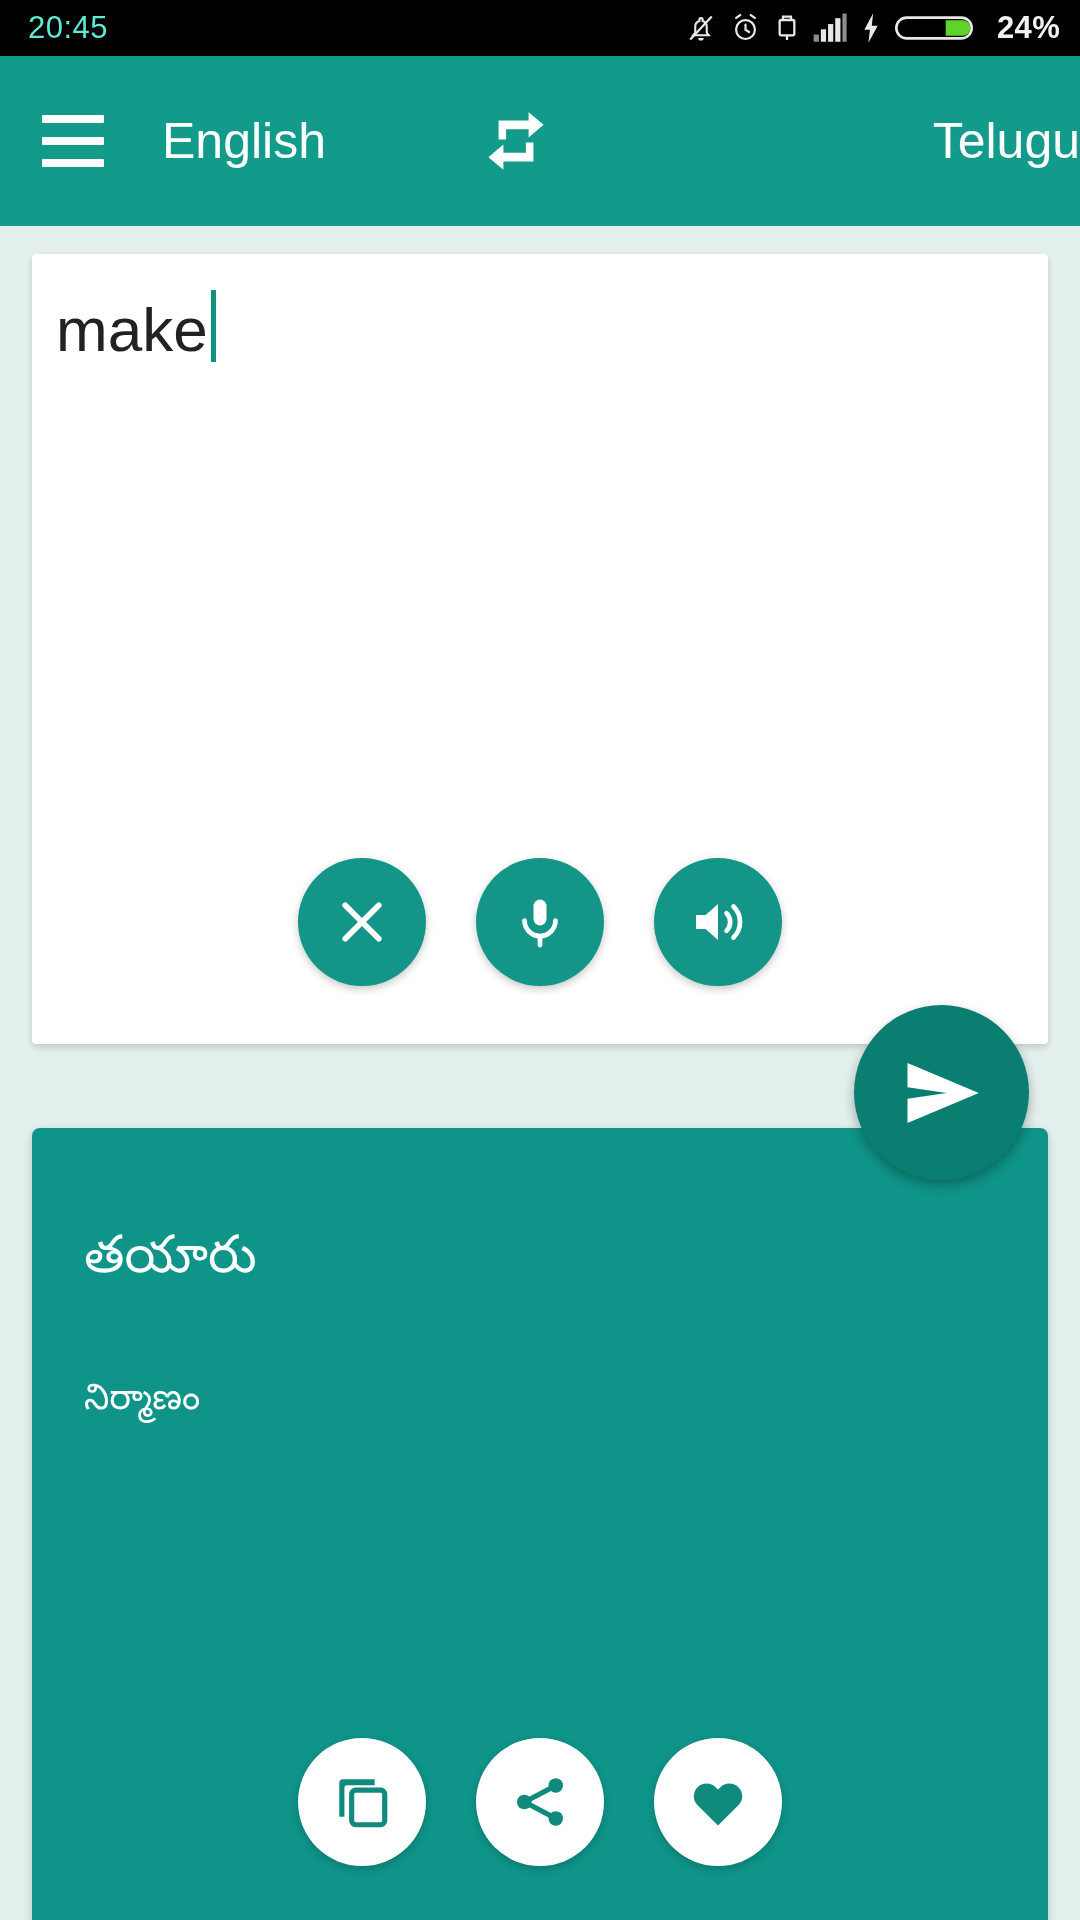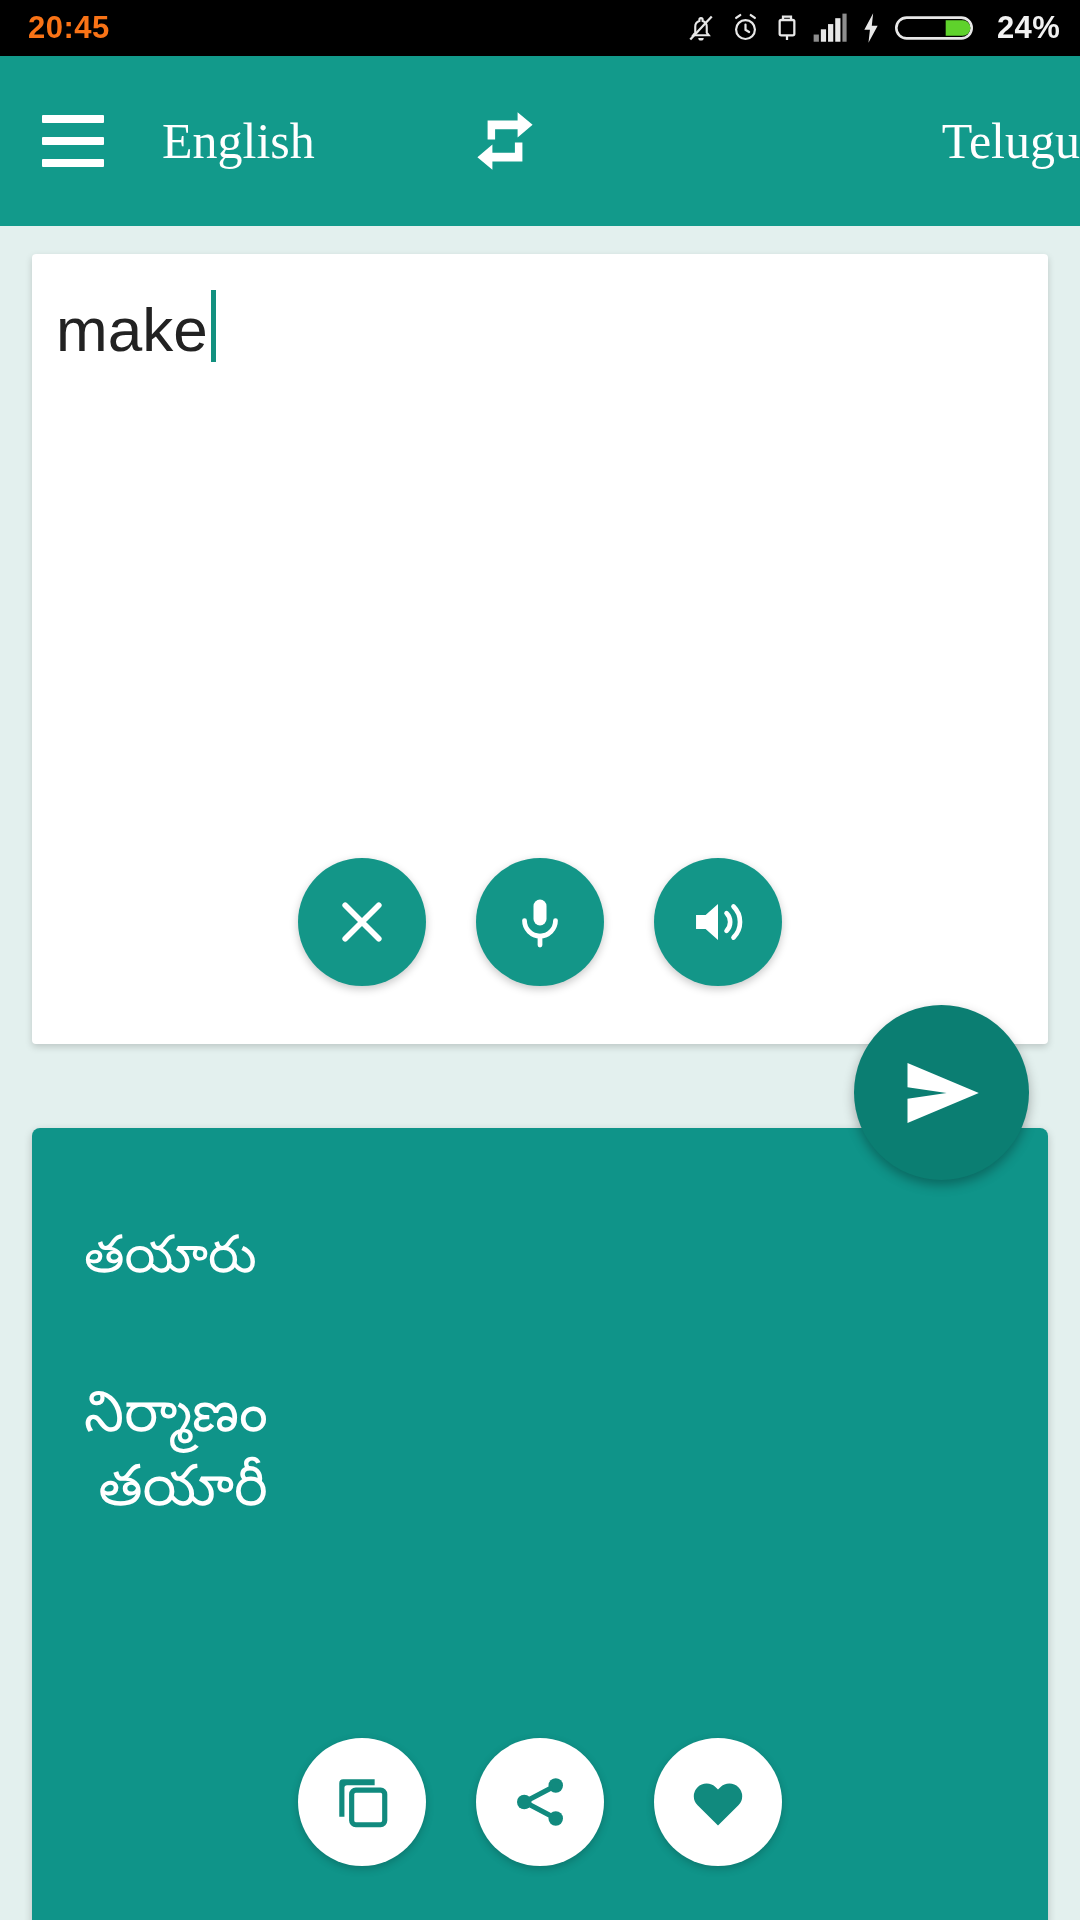--- a/index.html
+++ b/index.html
@@ -24,23 +24,23 @@
     position: absolute;
     top: 0; left: 0;
     width: 1080px;
     height: 56px;
     background: #000000;
     display: flex;
     align-items: center;
     padding: 0 20px 0 28px;
   }
   .status-time {
-    color: #f97316;
+    color: #5eead4;
     font-size: 31px;
-    font-weight: bold;
+    font-weight: normal;
     letter-spacing: 0.5px;
   }
   .status-spacer { flex: 1; }
   .status-icons {
     display: flex;
     align-items: center;
     gap: 14px;
   }
   .status-icons svg { display: block; }
   .battery-pct {
@@ -75,21 +75,20 @@
     height: 8px;
     background: #ffffff;
     border-radius: 1px;
   }
   .lang-src, .lang-tgt {
     color: #ffffff;
     font-size: 50px;
     font-weight: normal;
     cursor: pointer;
     white-space: nowrap;
-    font-family: Liberation Serif, serif;
   }
   .lang-src { margin-left: 10px; }
   .lang-tgt { margin-left: auto; }
   .swap-btn {
     margin-left: 150px;
     width: 80px; height: 80px;
     display: flex; align-items: center; justify-content: center;
     cursor: pointer;
   }
 
@@ -191,21 +190,21 @@
     color: #ffffff;
     font-size: 52px;
     line-height: 1.25;
     font-family: "DejaVu Sans", "Liberation Sans", sans-serif;
   }
   .result-alts {
     position: absolute;
     left: 52px;
     top: 246px;
     color: #ffffff;
-    font-size: 57px;
+    font-size: 36px;
     line-height: 1.30;
     font-family: "DejaVu Sans", "Liberation Sans", sans-serif;
   }
   .result-alts div { white-space: nowrap; }
 
   .result-actions {
     position: absolute;
     left: 0; right: 0;
     bottom: 66px;
     display: flex;
@@ -330,21 +329,20 @@
       <path fill="#ffffff" d="M3 4.2 21.6 12 3 19.8V13.5l10.2-1.5L3 10.5z"></path>
     </svg>
   </div>
 
   <div class="result-card">
 
     <div class="result-main">తయారు</div>
 
     <div class="result-alts">
       <div>నిర్మాణం</div>
-      <div>తయారీ</div>
     </div>
 
     <div class="result-actions">
 
       <div class="circle-btn white">
         <svg width="62" height="62" viewBox="0 0 24 24">
           <path d="M7.8 3.2h9.1v2.3H6.2a1 1 0 0 0-1 1v11.2H3.2V4.7a1.5 1.5 0 0 1 1.5-1.5z" fill="#118a7e"></path>
           <rect x="8" y="7.4" width="12.8" height="13.4" rx="1.6" fill="none" stroke="#118a7e" stroke-width="2"></rect>
         </svg>
       </div>

